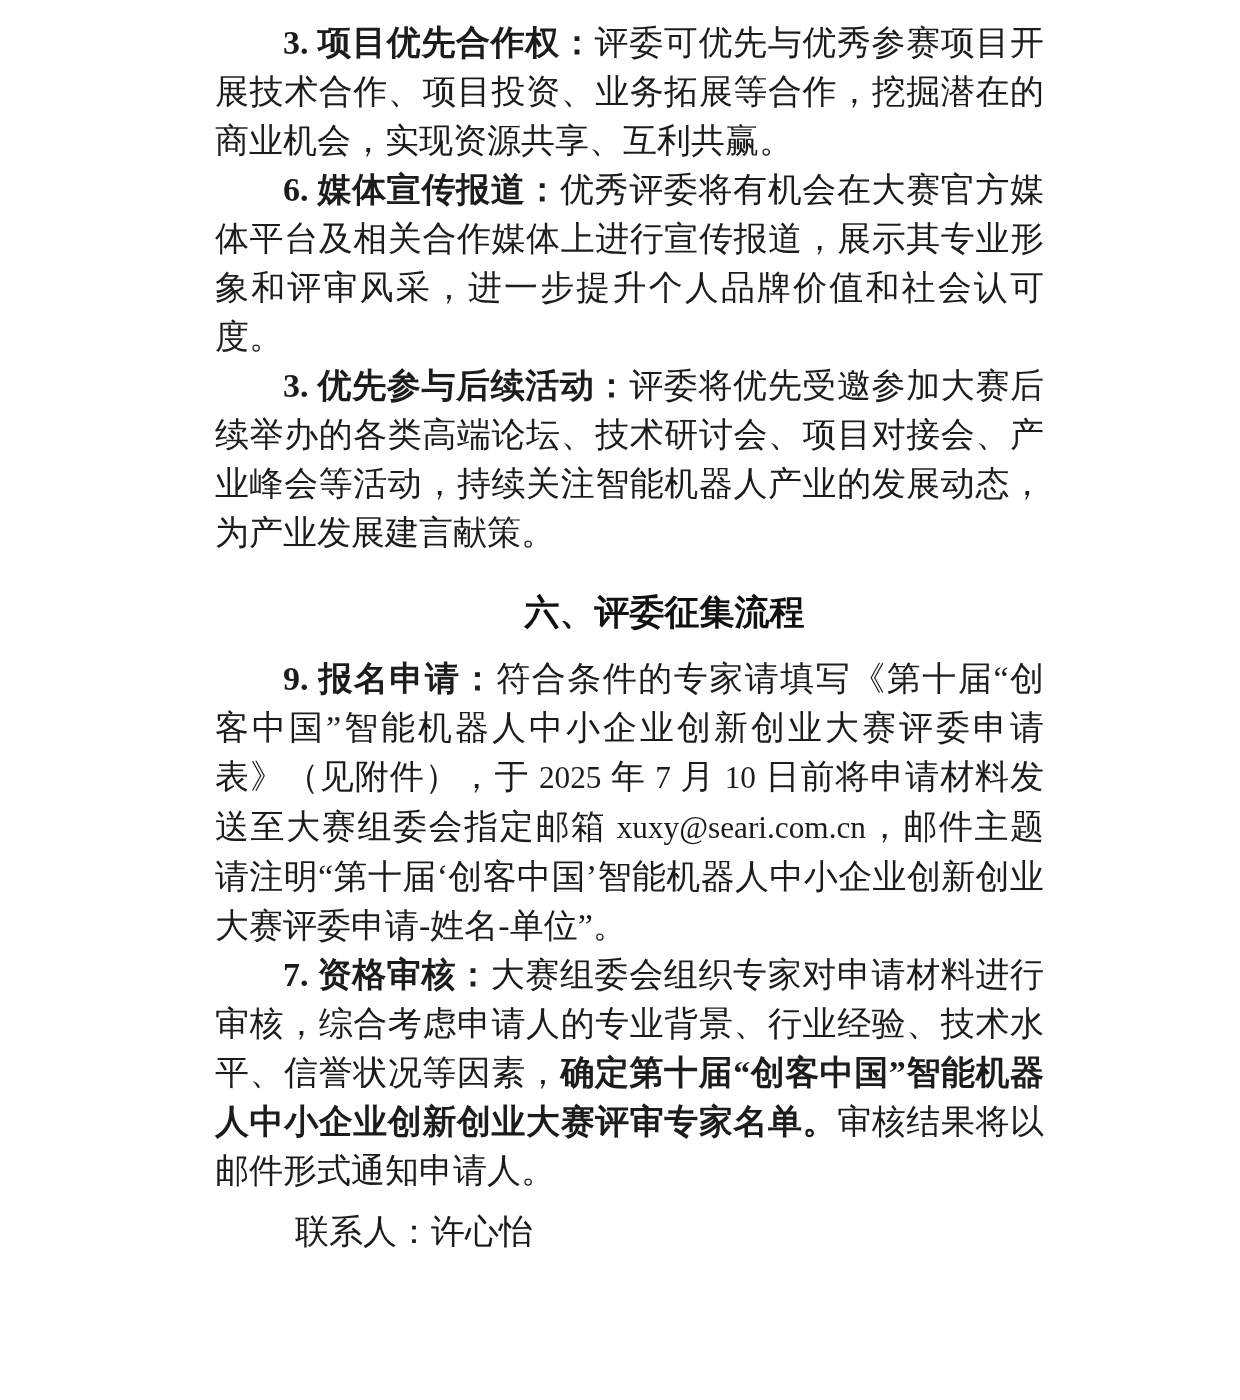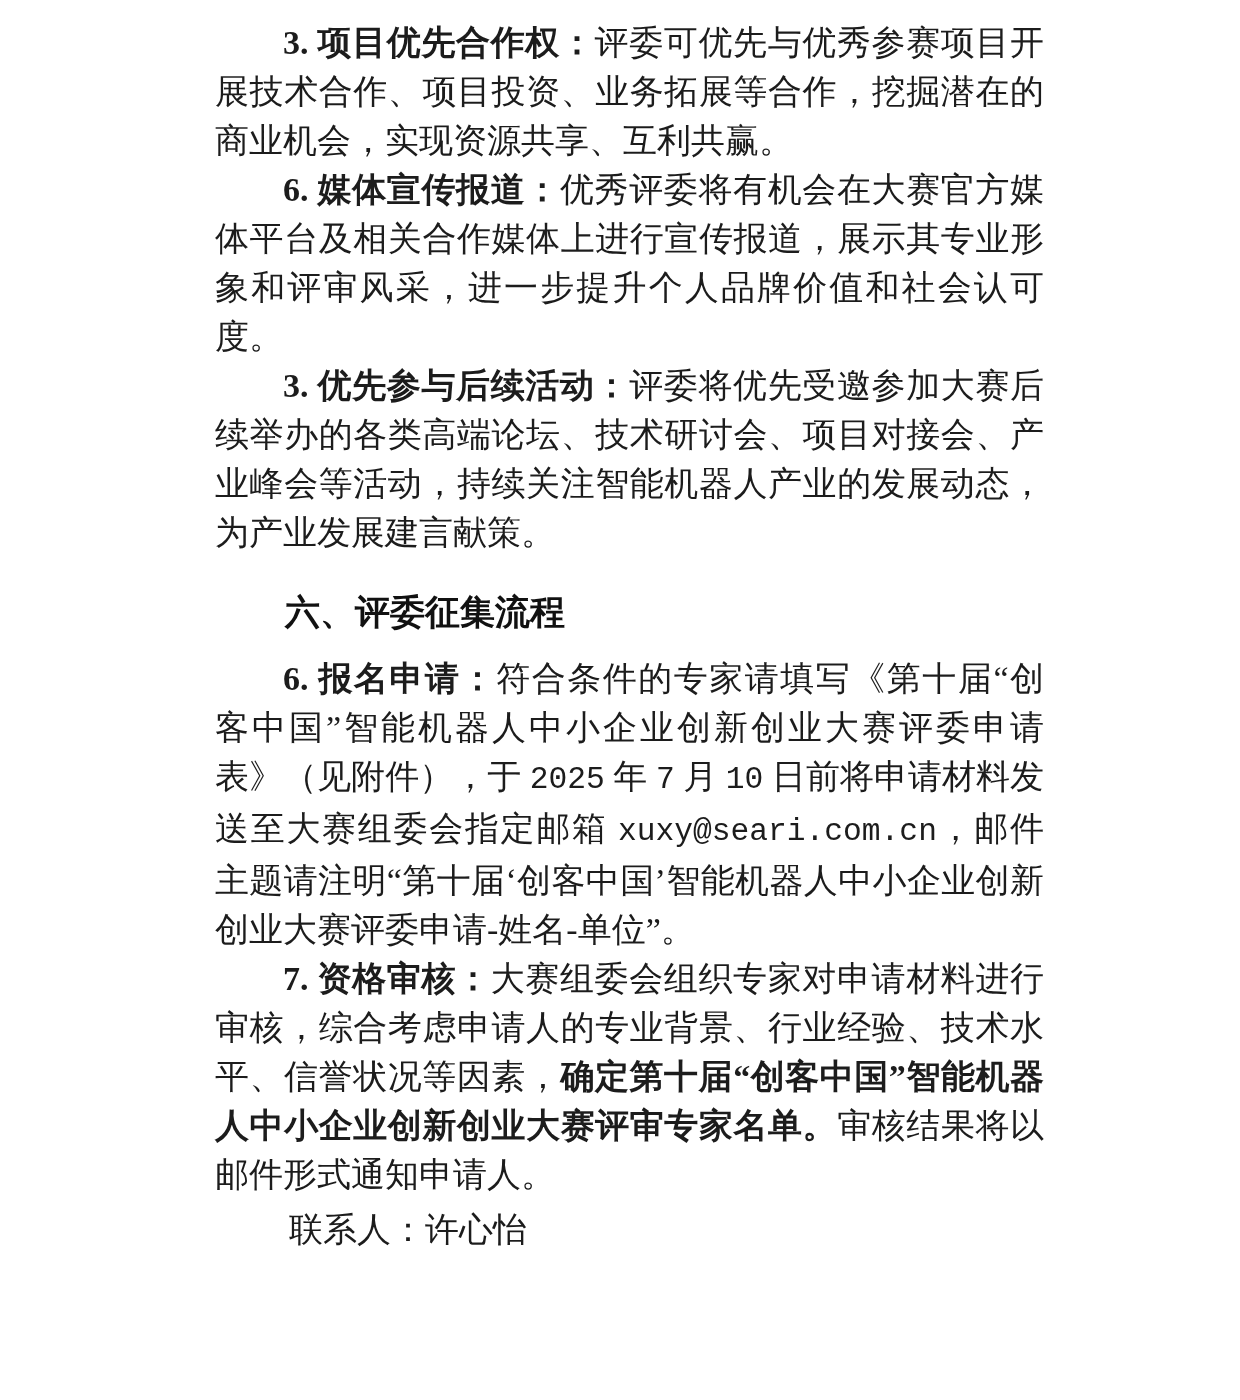--- a/index.html
+++ b/index.html
@@ -28,54 +28,55 @@
     margin: 0;
     text-indent: 2em;
   }
   .lead {
     font-weight: bold;
   }
   .bold {
     font-weight: bold;
   }
   .mono {
-    font-family: Liberation Mono, monospace;
+    font-family: Liberation Serif, serif;
     font-size: 0.92em;
   }
   .heading {
     font-family: "Liberation Sans", "DejaVu Sans", sans-serif;
     font-weight: bold;
     font-size: 35px;
     line-height: 49px;
     margin: 30px 0 18px 0;
     text-indent: 2em;
     color: #111111;
+    text-align: center;
   }
   .contact-line {
     font-family: "Liberation Serif", "DejaVu Serif", serif;
     font-size: 34px;
     line-height: 50px;
-    margin: 6px;
+    margin: 12px;
     text-indent: 2em;
   }
 </style>
 </head>
 <body>
 
 <div class="page">
 
   <p class="para"><span class="lead">3. 项目优先合作权：</span><span>评委可优先与优秀参赛项目开展技术合作、项目投资、业务拓展等合作，挖掘潜在的商业机会，实现资源共享、互利共赢。</span></p>
 
   <p class="para"><span class="lead">6. 媒体宣传报道：</span><span>优秀评委将有机会在大赛官方媒体平台及相关合作媒体上进行宣传报道，展示其专业形象和评审风采，进一步提升个人品牌价值和社会认可度。</span></p>
 
   <p class="para"><span class="lead">3. 优先参与后续活动：</span><span>评委将优先受邀参加大赛后续举办的各类高端论坛、技术研讨会、项目对接会、产业峰会等活动，持续关注智能机器人产业的发展动态，为产业发展建言献策。</span></p>
 
   <h2 class="heading">六、评委征集流程</h2>
 
-  <p class="para"><span class="lead">6. 报名申请：</span><span><span>符合条件的专家请填写《第十届“创客中国”智能机器人中小企业创新创业大赛评委申请表》（见附件），于 </span><span class="mono">2025</span><span> 年 </span><span class="mono">7</span><span> 月 </span><span class="mono">10</span><span> 日前将申请材料发送至大赛组委会指定邮箱 </span><span class="mono">xuxy@seari.com.cn</span><span>，邮件主题请注明“第十届‘创客中国’智能机器人中小企业创新创业大赛评委申请-姓名-单位”。</span></span></p>
+  <p class="para"><span class="lead">9. 报名申请：</span><span><span>符合条件的专家请填写《第十届“创客中国”智能机器人中小企业创新创业大赛评委申请表》（见附件），于 </span><span class="mono">2025</span><span> 年 </span><span class="mono">7</span><span> 月 </span><span class="mono">10</span><span> 日前将申请材料发送至大赛组委会指定邮箱 </span><span class="mono">xuxy@seari.com.cn</span><span>，邮件主题请注明“第十届‘创客中国’智能机器人中小企业创新创业大赛评委申请-姓名-单位”。</span></span></p>
 
   <p class="para"><span class="lead">7. 资格审核：</span><span><span>大赛组委会组织专家对申请材料进行审核，综合考虑申请人的专业背景、行业经验、技术水平、信誉状况等因素，</span><span class="bold">确定第十届“创客中国”智能机器人中小企业创新创业大赛评审专家名单。</span><span>审核结果将以邮件形式通知申请人。</span></span></p>
 
 
   <p class="contact-line"><span>联系人：</span><span>许心怡</span></p>
 
 
   <p class="contact-line"></p>
 
 </div>

